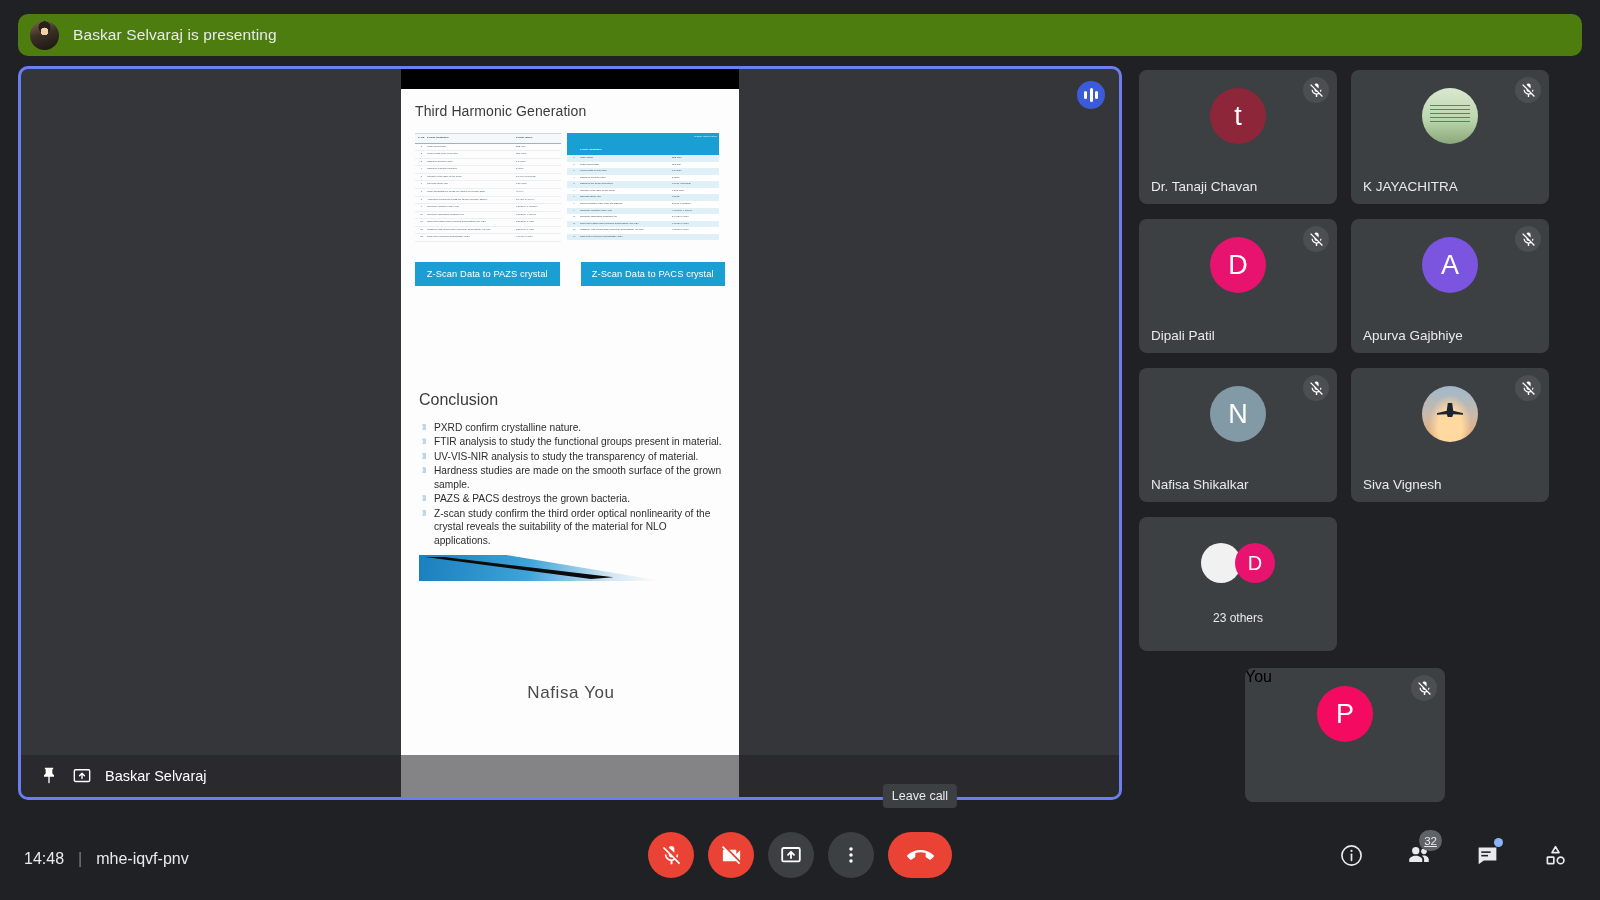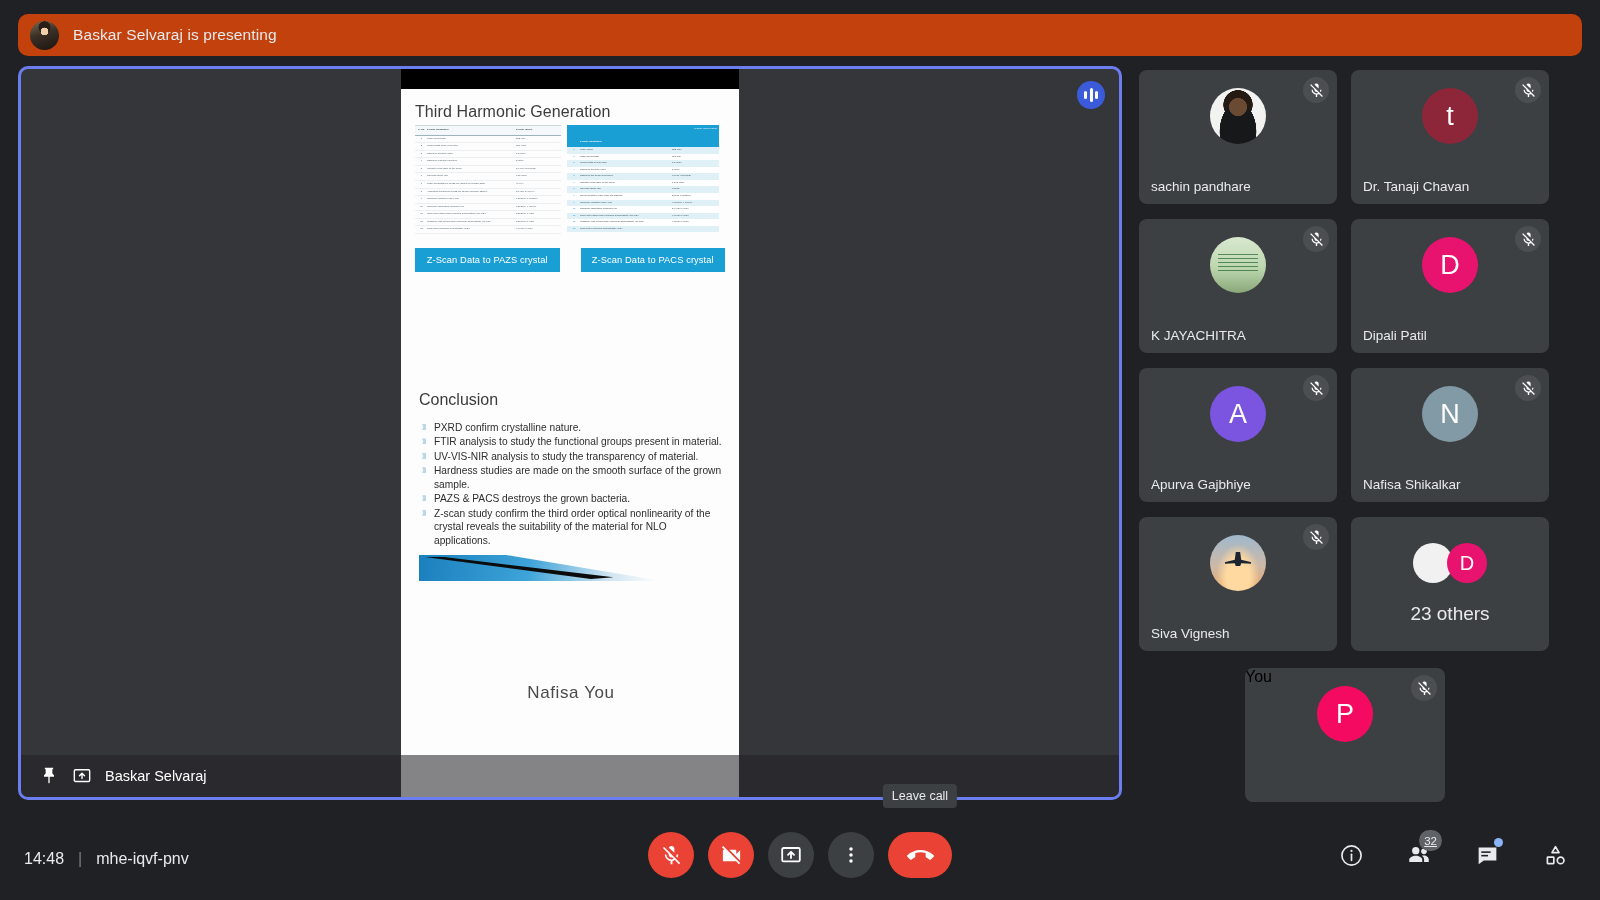--- a/index.html
+++ b/index.html
@@ -9,21 +9,21 @@
     background: #202124;
     font-family: "Liberation Sans", sans-serif;
     overflow: hidden;
   }
   body { position: relative; }
 
   
   .top-banner {
     position: absolute; left: 18px; top: 14px;
     width: 1564px; height: 42px;
-    background: #c2410c;
+    background: #4d7c0f;
     border-radius: 10px;
     display: flex; align-items: center; gap: 14px;
     padding-left: 12px;
   }
   .presenter-avatar {
     width: 29px; height: 29px; border-radius: 50%;
     background:
       radial-gradient(circle at 50% 36%, #efd0ab 0 16%, transparent 17%),
       radial-gradient(circle at 50% 22%, #2b2018 0 22%, transparent 23%),
       linear-gradient(160deg, #7a6a52 0%, #3a2f24 45%, #191410 100%);
@@ -45,22 +45,22 @@
     width: 338px; height: 100%;
     background: #ffffff;
     display: flex; flex-direction: column;
   }
   .letterbox-top { height: 20px; background: #000; flex: none; }
   .slide-scroll { flex: 1; background: #fdfdfd; position: relative; }
 
   
   .slide-a { padding: 14px 14px 0 14px; height: 280px; position: relative; }
   .slide-a h2 {
-    font-size: 16px; color: #3b3b3b; font-weight: 400;
-    letter-spacing: .1px; margin-bottom: 4px;
+    font-size: 14px; color: #3b3b3b; font-weight: 400;
+    letter-spacing: .1px; margin-bottom: 14px;
   }
   .tables { display: flex; gap: 6px; align-items: flex-start; }
   .tbl { font-size: 2.4px; line-height: 1.9; filter: blur(.35px); }
   .tbl.left { width: 146px; border-top: 1px solid #cfd8dc; }
   .tbl.left .hdr {
     display: flex; border-bottom: 1px solid #9fb3bd;
     background: #f4f8fa; padding: 2px 1px; font-weight: 700; color: #37474f;
   }
   .tbl.left .row {
     display: flex; padding: 1px; color: #455a64;
@@ -79,21 +79,21 @@
     background: #1a9fd4; color: #fff; height: 11px;
     display: flex; justify-content: flex-end; padding: 2px 2px 0 0;
   }
   .tbl.right .row { display: flex; padding: 1px; color: #37474f; }
   .tbl.right .row:nth-child(odd) { background: #dff0f7; }
   .tbl.right .row:nth-child(even) { background: #ffffff; }
   .tbl.right .c0 { width: 12px; text-align: center; color: #1a9fd4; }
   .tbl.right .c1 { flex: 1; padding-right: 2px; }
   .tbl.right .c2 { width: 46px; }
 
-  .cta-row { display: flex; gap: 21px; margin-top: 14px; }
+  .cta-row { display: flex; gap: 21px; margin-top: 20px; }
   .cta {
     background: #1a9fd4; color: #fff; font-size: 9.3px;
     padding: 7px 4px; text-align: center; flex: 1; letter-spacing: .1px;
   }
 
   
   .slide-b { padding: 22px 16px 0 18px; position: relative; height: 250px; }
   .slide-b h2 {
     font-size: 16px; color: #3b3b3b; font-weight: 400; margin-bottom: 12px;
   }
@@ -174,21 +174,21 @@
   }
   .others-av { position: absolute; left: 50%; top: 46px; transform: translate(-50%,-50%); display: flex; }
   .others-av i {
     width: 40px; height: 40px; border-radius: 50%; display: block;
     display: flex; align-items: center; justify-content: center;
     color: #fff; font-size: 20px; font-style: normal;
   }
   .others-av i:nth-child(2) { margin-left: -6px; }
   .others-label {
     position: absolute; left: 0; right: 0; bottom: 26px;
-    text-align: center; color: #e8eaed; font-size: 19px;
+    text-align: center; color: #e8eaed; font-size: 12px;
   }
 
   
   .you-tile {
     position: absolute; left: 1245px; top: 668px;
     width: 200px; height: 134px; background: #3c4043;
     border-radius: 8px; overflow: hidden;
   }
 
   
@@ -489,29 +489,20 @@
   </div>
 </div>
 
 <div class="grid" id="participant-grid">
     <div class="tile">
       <div class="mic-off">
         <svg viewBox="0 0 24 24" width="17" height="17" fill="#fff">
           <path d="M19 11h-1.7c0 .74-.16 1.43-.43 2.05l1.23 1.23c.56-.98.9-2.09.9-3.28zM14.98 11.17c0-.06.02-.11.02-.17V5c0-1.66-1.34-3-3-3-1.23 0-2.28.74-2.75 1.79l5.73 5.38zM4.27 3L3 4.27l6.01 6.01V11c0 1.66 1.33 3 2.99 3 .22 0 .44-.03.65-.08l1.66 1.66c-.71.33-1.5.52-2.31.52-2.76 0-5.3-2.1-5.3-5.1H5c0 3.41 2.72 6.23 6 6.72V21h2v-3.28c.91-.13 1.77-.45 2.54-.9L19.73 21 21 19.73 4.27 3z"></path>
         </svg>
       </div>
-      <div class="av ph-sachin"></div>
-      <div class="name">sachin pandhare</div>
-    </div>
-    <div class="tile">
-      <div class="mic-off">
-        <svg viewBox="0 0 24 24" width="17" height="17" fill="#fff">
-          <path d="M19 11h-1.7c0 .74-.16 1.43-.43 2.05l1.23 1.23c.56-.98.9-2.09.9-3.28zM14.98 11.17c0-.06.02-.11.02-.17V5c0-1.66-1.34-3-3-3-1.23 0-2.28.74-2.75 1.79l5.73 5.38zM4.27 3L3 4.27l6.01 6.01V11c0 1.66 1.33 3 2.99 3 .22 0 .44-.03.65-.08l1.66 1.66c-.71.33-1.5.52-2.31.52-2.76 0-5.3-2.1-5.3-5.1H5c0 3.41 2.72 6.23 6 6.72V21h2v-3.28c.91-.13 1.77-.45 2.54-.9L19.73 21 21 19.73 4.27 3z"></path>
-        </svg>
-      </div>
       <div class="av" style="background:#8e2639">t</div>
       <div class="name">Dr. Tanaji Chavan</div>
     </div>
     <div class="tile">
       <div class="mic-off">
         <svg viewBox="0 0 24 24" width="17" height="17" fill="#fff">
           <path d="M19 11h-1.7c0 .74-.16 1.43-.43 2.05l1.23 1.23c.56-.98.9-2.09.9-3.28zM14.98 11.17c0-.06.02-.11.02-.17V5c0-1.66-1.34-3-3-3-1.23 0-2.28.74-2.75 1.79l5.73 5.38zM4.27 3L3 4.27l6.01 6.01V11c0 1.66 1.33 3 2.99 3 .22 0 .44-.03.65-.08l1.66 1.66c-.71.33-1.5.52-2.31.52-2.76 0-5.3-2.1-5.3-5.1H5c0 3.41 2.72 6.23 6 6.72V21h2v-3.28c.91-.13 1.77-.45 2.54-.9L19.73 21 21 19.73 4.27 3z"></path>
         </svg>
       </div>
       <div class="av ph-jaya"></div>

